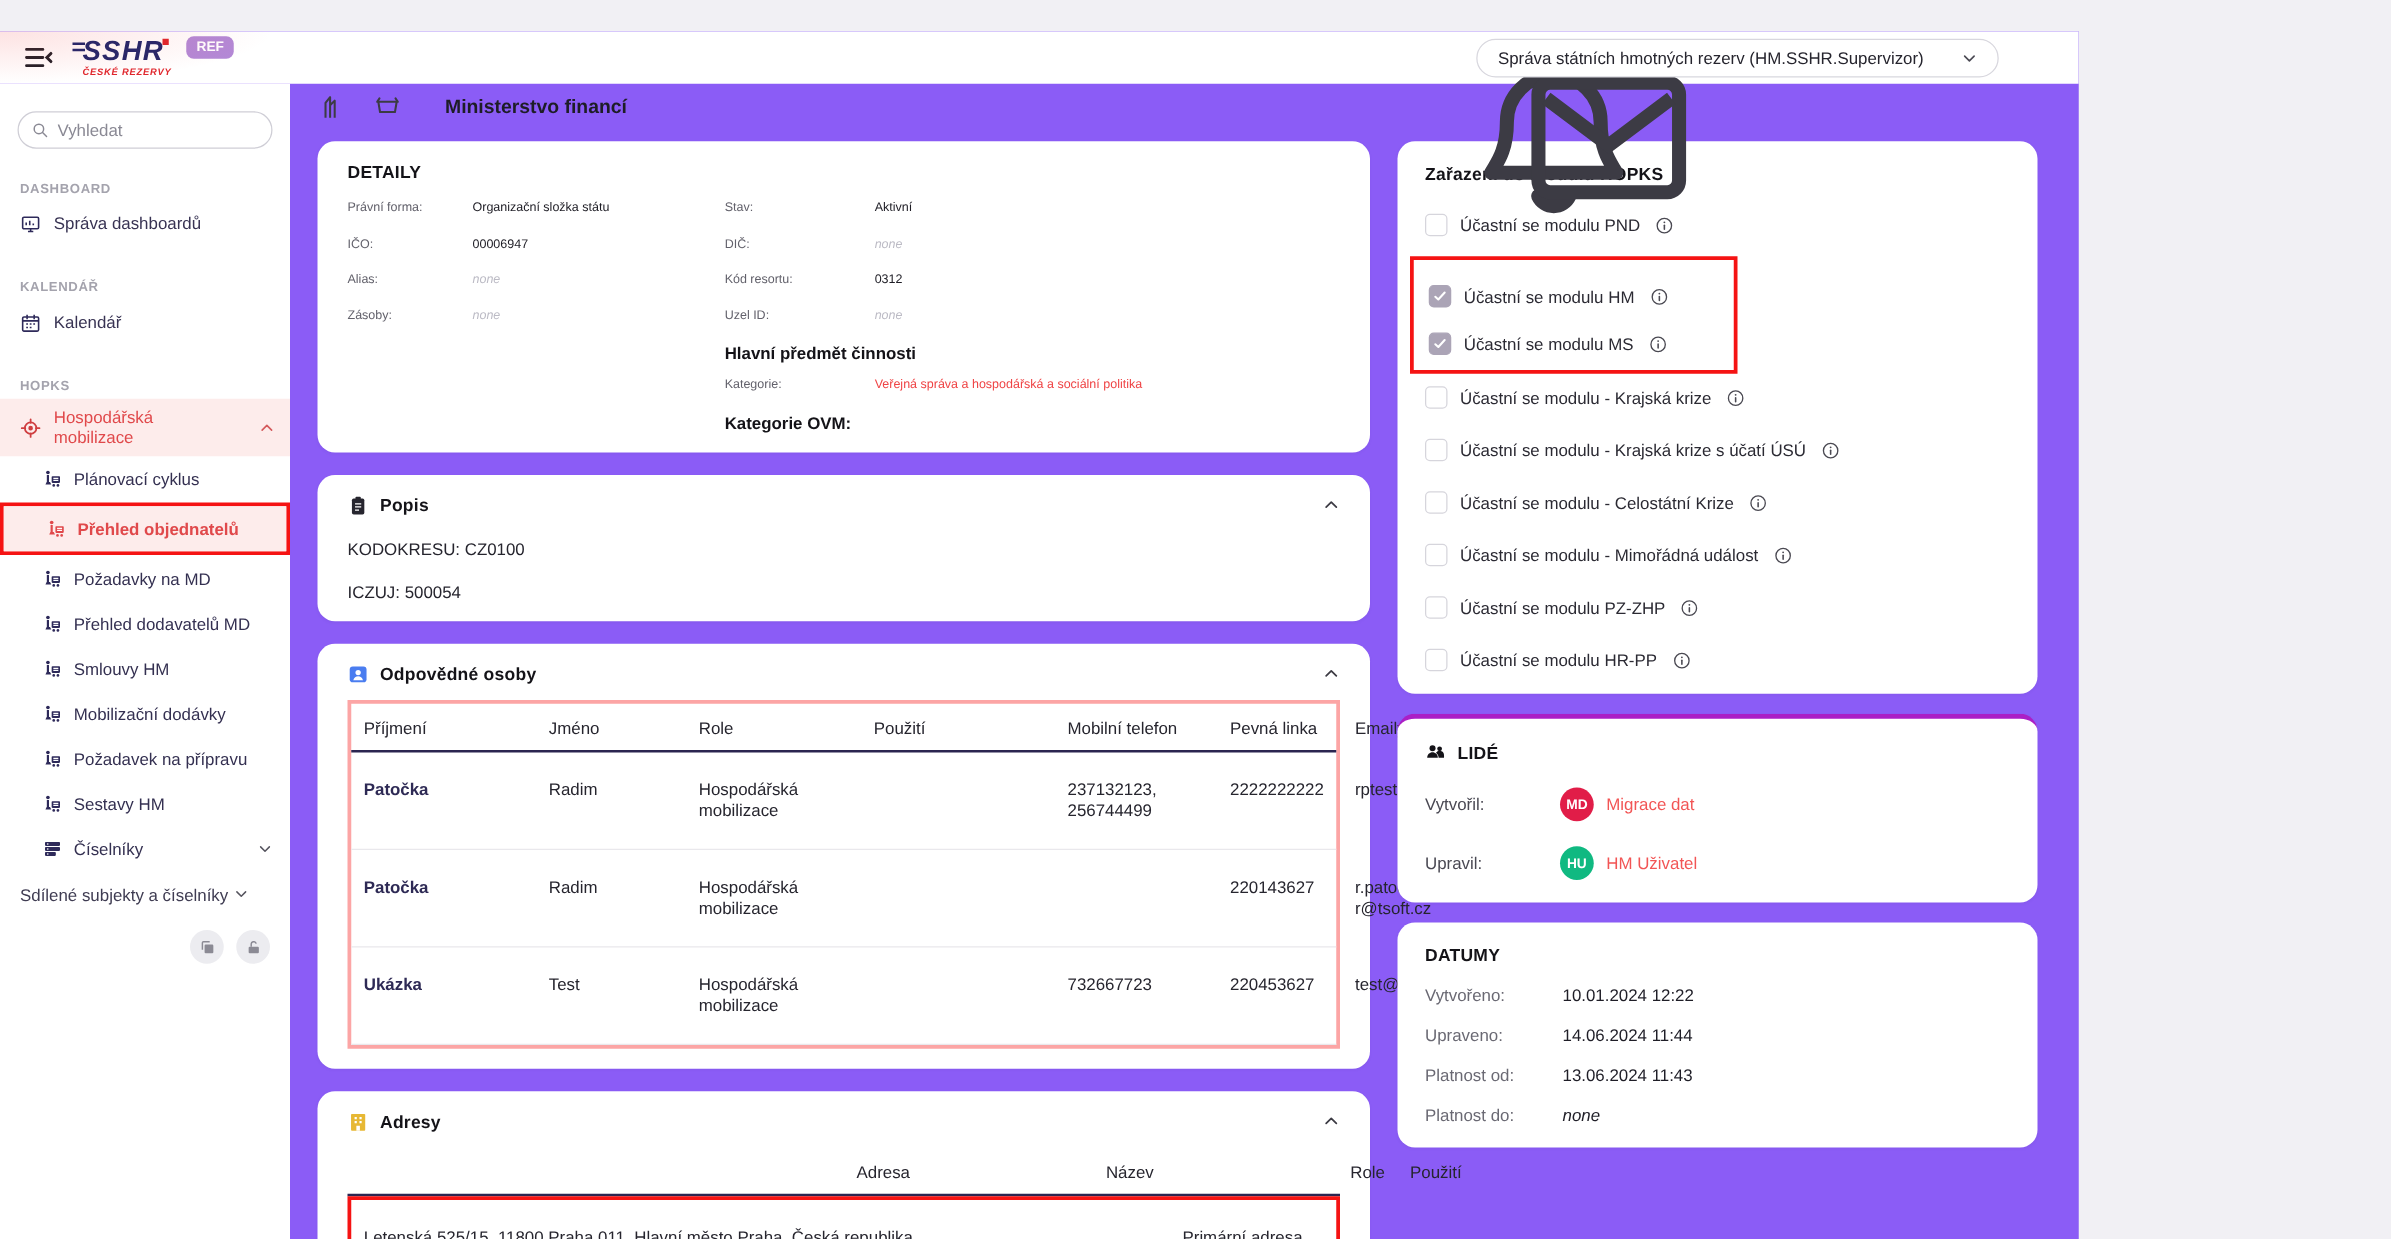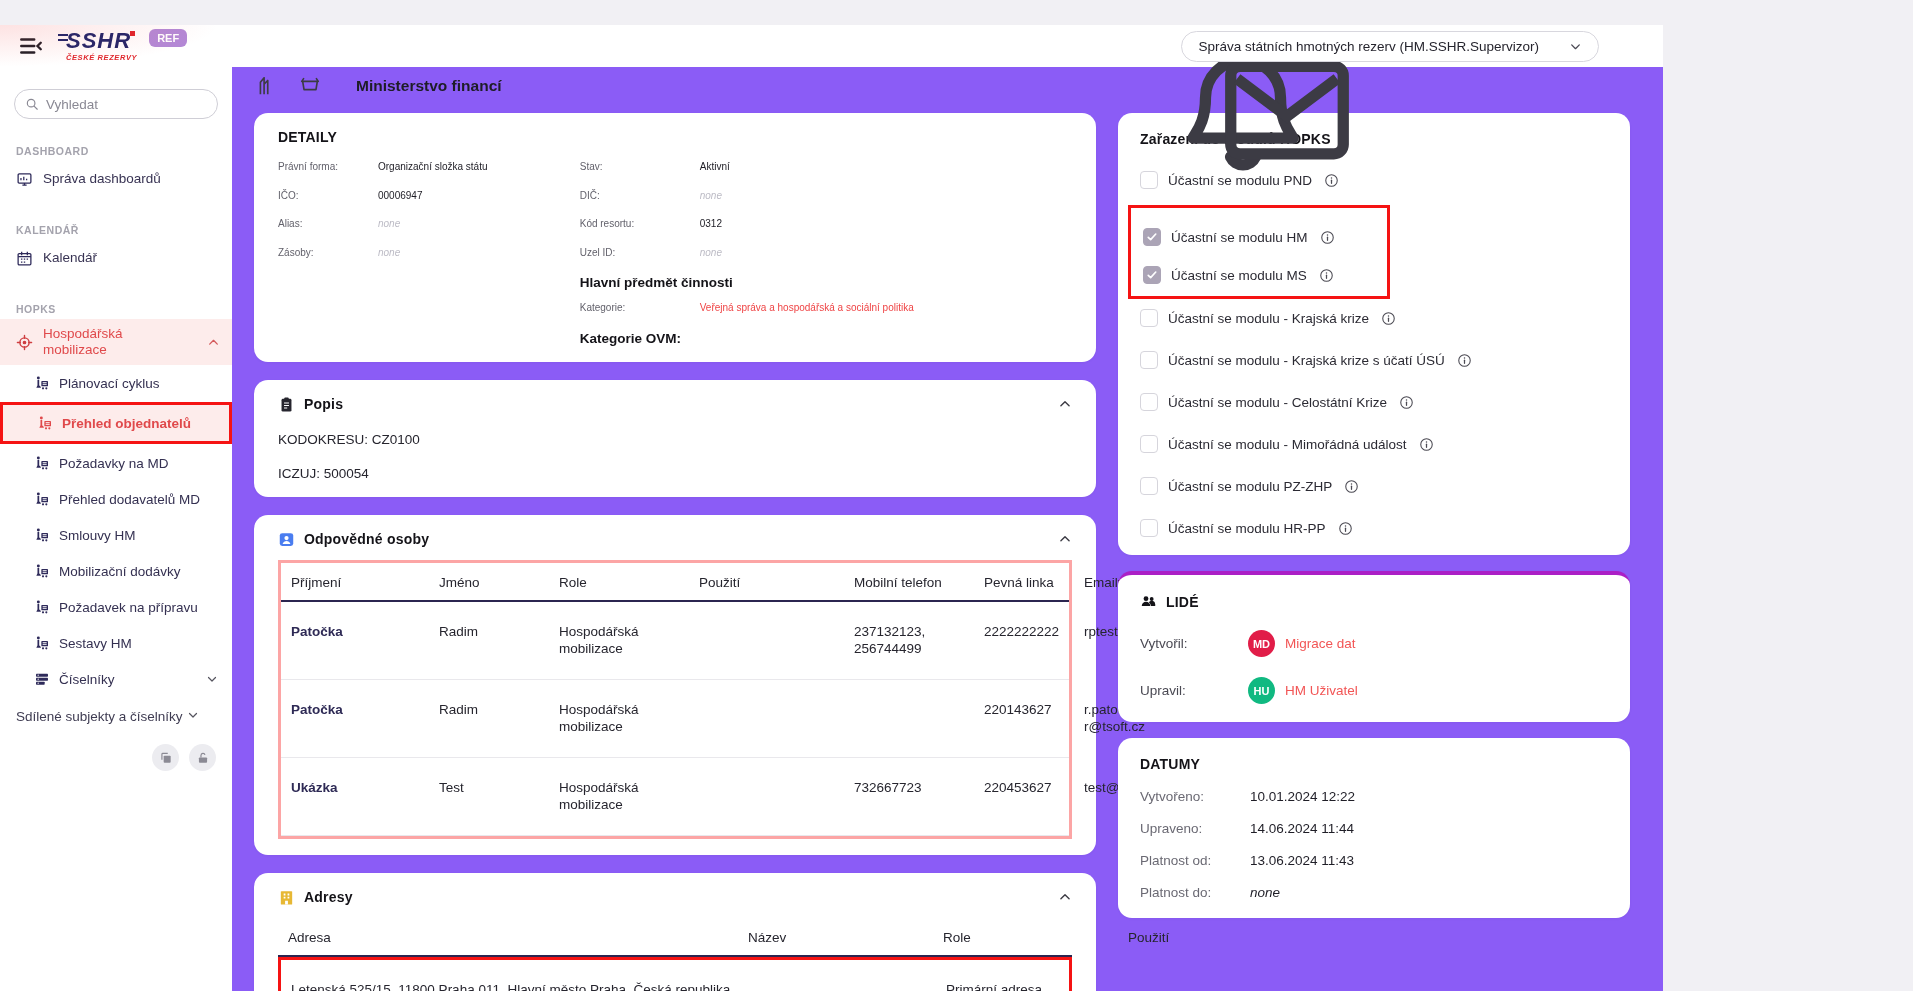--- a/index.html
+++ b/index.html
@@ -90,21 +90,21 @@
   .tgrid { display:grid; font-size:13.5px; }
   .persons-grid { grid-template-columns:148px 120px 140px 155px 130px 100px 1fr; }
   .addr-grid { grid-template-columns:460px 195px 185px 1fr; }
   .tgrid.thead { border-bottom:2px solid #2b2550; color:#26252e; }
   .tgrid.thead > div { padding:12px 10px 10px; }
   .trow { border-bottom:1px solid #e9e8ec; }
   .trow > div { padding:21px 10px; color:#26252e; line-height:1.3; }
   .trow .cell-strong { color:#2e2a55; font-weight:bold; }
   .annot-box-row { border:3px solid #f51313; }
   .annot-box-row .trow { border-bottom:none; }
-  .addr-head { margin-top:12px; }
+  .addr-head { margin-top:12px;text-align:right; }
 
   
   .rightcol { width:545px; flex-shrink:0; padding:46px 33px 0 0; }
   .rcard { background:#fff; border-radius:14px; padding:18px 22px; box-shadow:0 1px 3px rgba(25,25,35,.04); margin-bottom:16px; }
   .mod-row { display:flex; align-items:center; gap:10px; margin-top:24px; }
   .cb { width:18px; height:18px; border:1.5px solid #d6d5dc; border-radius:4px; background:#fff; flex-shrink:0;
         display:flex; align-items:center; justify-content:center; cursor:pointer; }
   .cb svg { width:12px; height:12px; color:#fff; display:none; }
   .cb.checked { background:#aba4b6; border-color:#aba4b6; }
   .cb.checked svg { display:block; }

